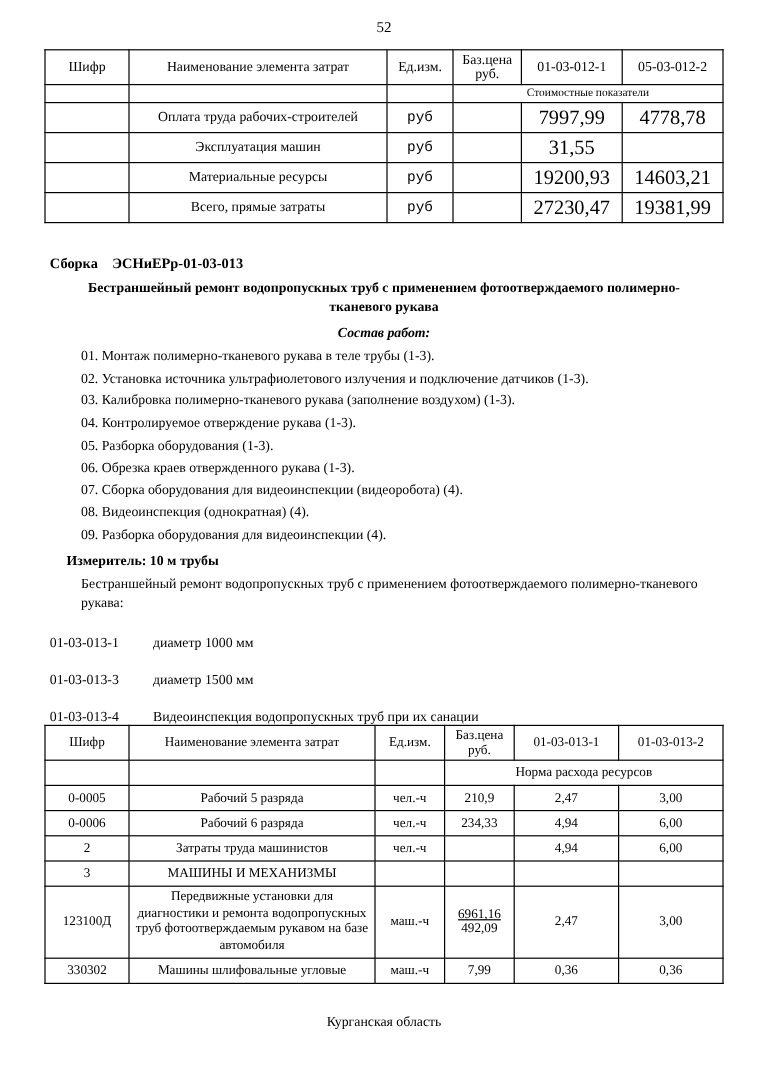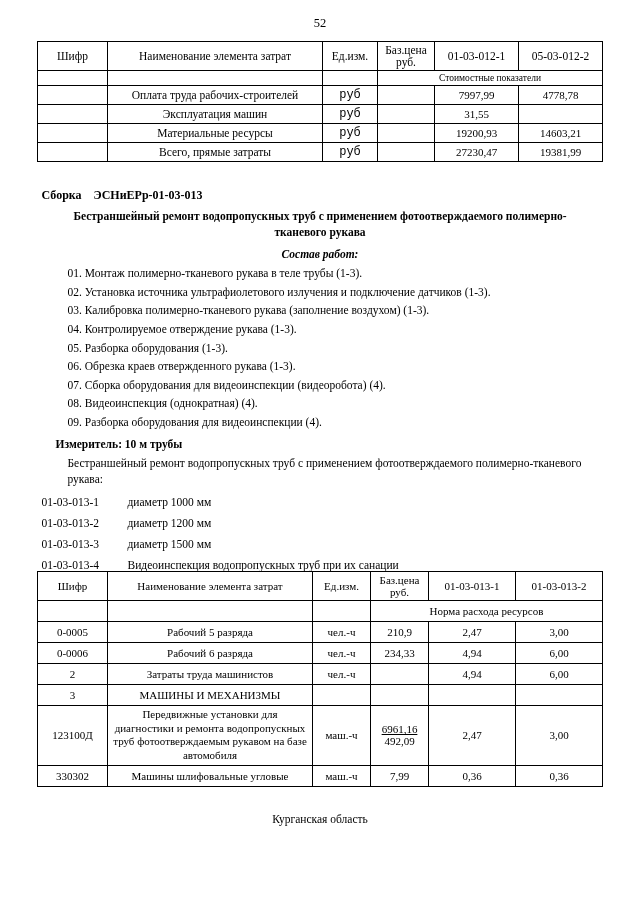--- a/index.html
+++ b/index.html
@@ -62,21 +62,21 @@
   }
   .bold-center {
     font-weight: bold;
     font-size: 12px;
     font-family: Liberation Mono, monospace;
   }
   .num-right {
     text-align: right;
     padding-right: 8px;
     font-weight: bold;
-    font-size: 11px;
+    font-size: 17px;
   }
 
   
   .t1 { width: 565px; }
   .t1 col.c0 { width: 70px; }
   .t1 col.c1 { width: 215px; }
   .t1 col.c2 { width: 55px; }
   .t1 col.c3 { width: 57px; }
   .t1 col.c4 { width: 84px; }
   .t1 col.c5 { width: 84px; }
@@ -126,21 +126,21 @@
     margin-left: 18px;
   }
   .desc {
     font-size: 11.5px;
     margin-top: 5px;
     margin-left: 30px;
     line-height: 1.4;
   }
   .code-line {
     font-size: 11.5px;
-    margin-top: 9px;
+    margin-top: 19px;
     margin-left: 4px;
   }
   .code-line .code { display: inline-block; width: 86px; }
 
   
   .t2 { width: 565px; margin-top: 14px; }
   .t2 col.c0 { width: 70px; }
   .t2 col.c1 { width: 205px; }
   .t2 col.c2 { width: 58px; }
   .t2 col.c3 { width: 58px; }
@@ -248,23 +248,20 @@
     </ol>
 
     <div class="izmeritel">Измеритель: 10 м трубы</div>
 
     <div class="desc">Бестраншейный ремонт водопропускных труб с применением фотоотверждаемого полимерно-тканевого рукава:</div>
 
     <div class="code-line">
       <span class="code">01-03-013-1</span><span>диаметр 1000 мм</span>
     </div>
     <div class="code-line">
-      <span class="code">01-03-013-2</span><span>диаметр 1200 мм</span>
-    </div>
-    <div class="code-line">
       <span class="code">01-03-013-3</span><span>диаметр 1500 мм</span>
     </div>
     <div class="code-line">
       <span class="code">01-03-013-4</span><span>Видеоинспекция  водопропускных труб при их санации</span>
     </div>
   </div>
 
   <table class="doc-table t2">
     <colgroup>
       <col class="c0">

